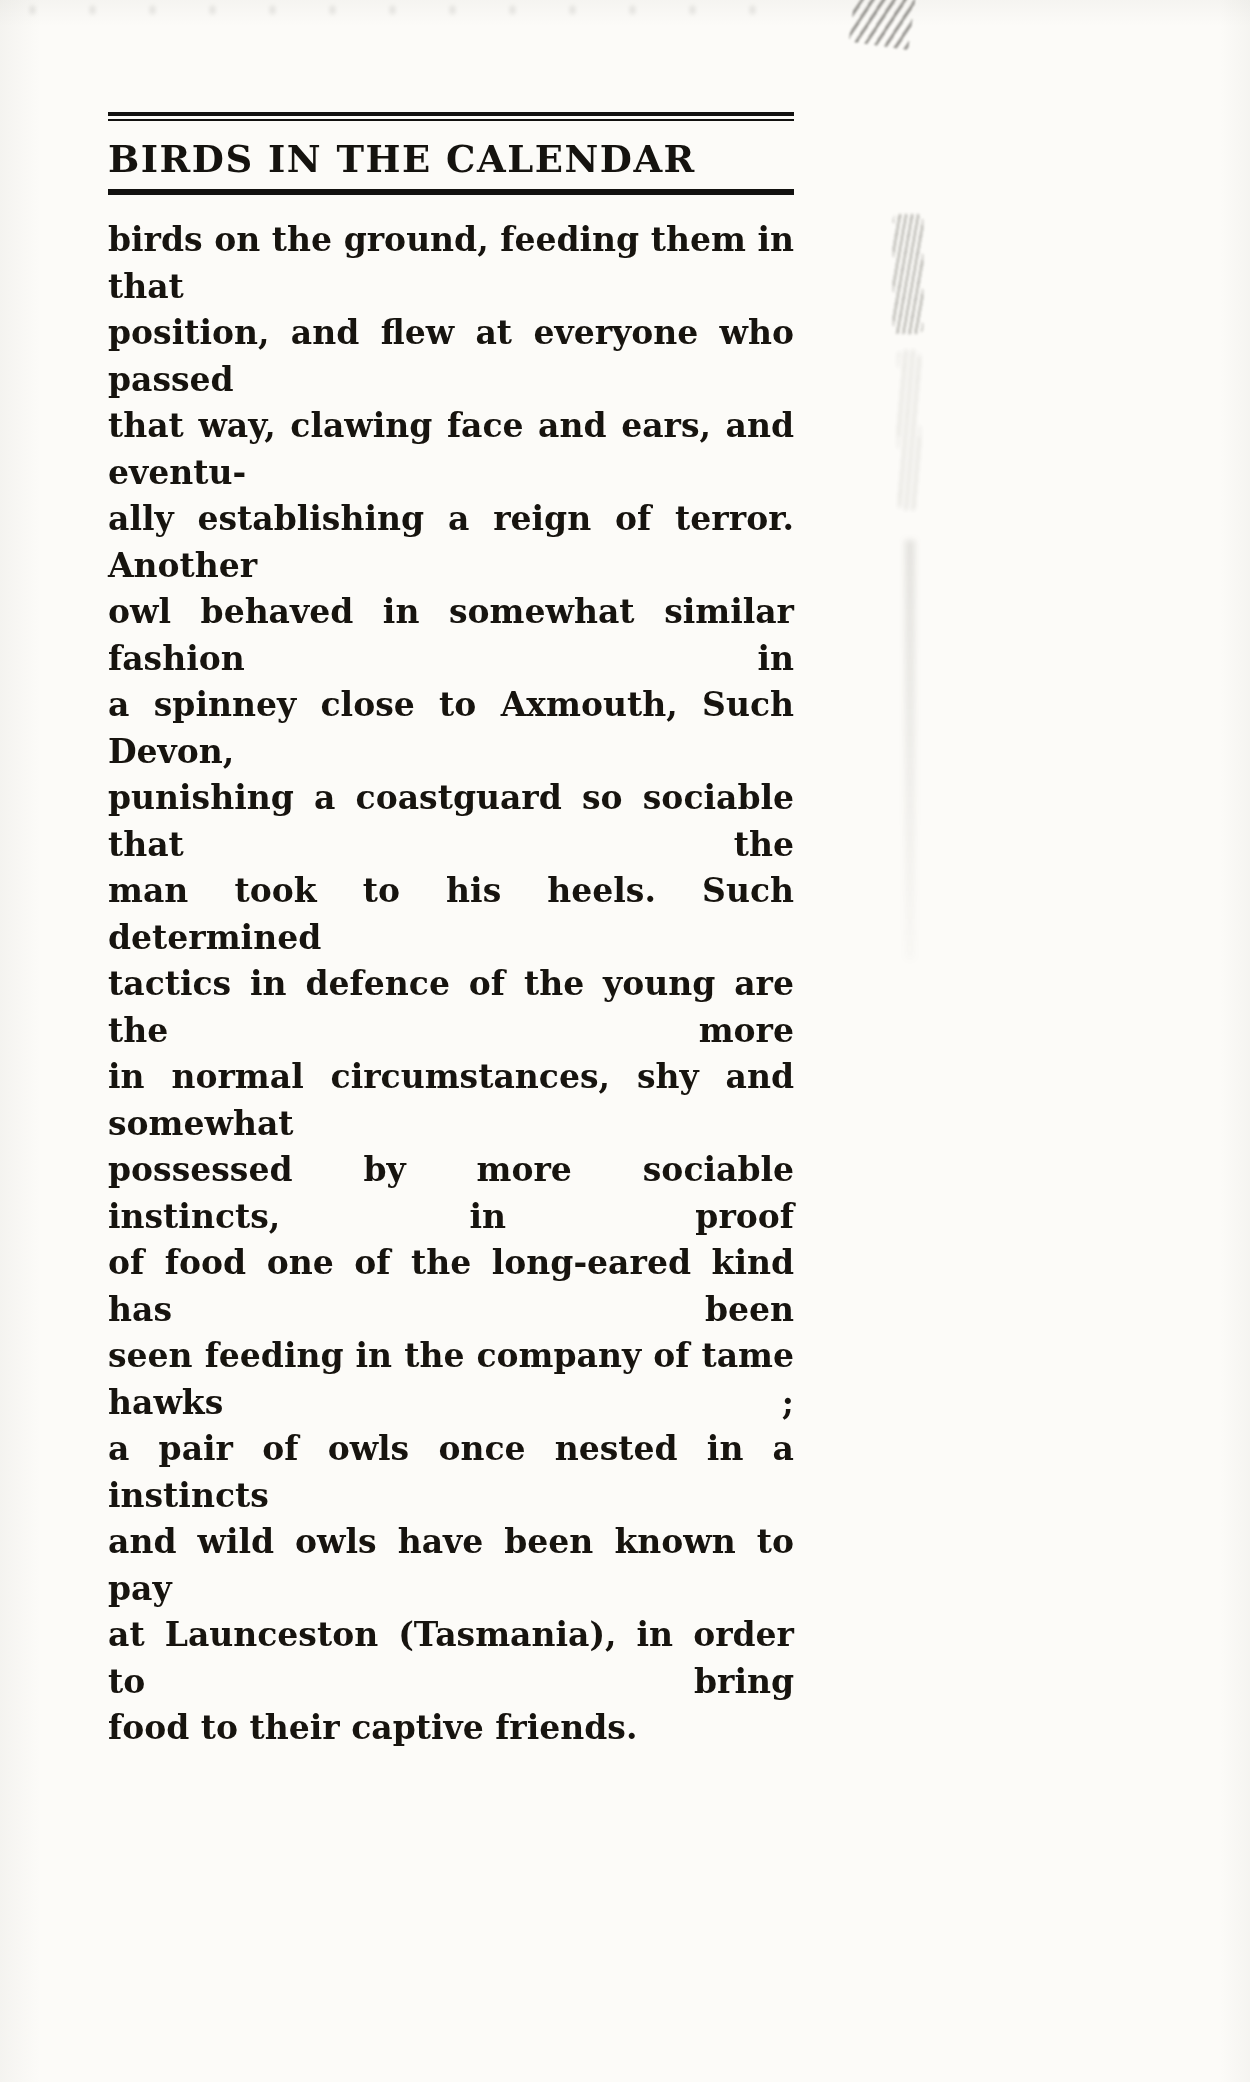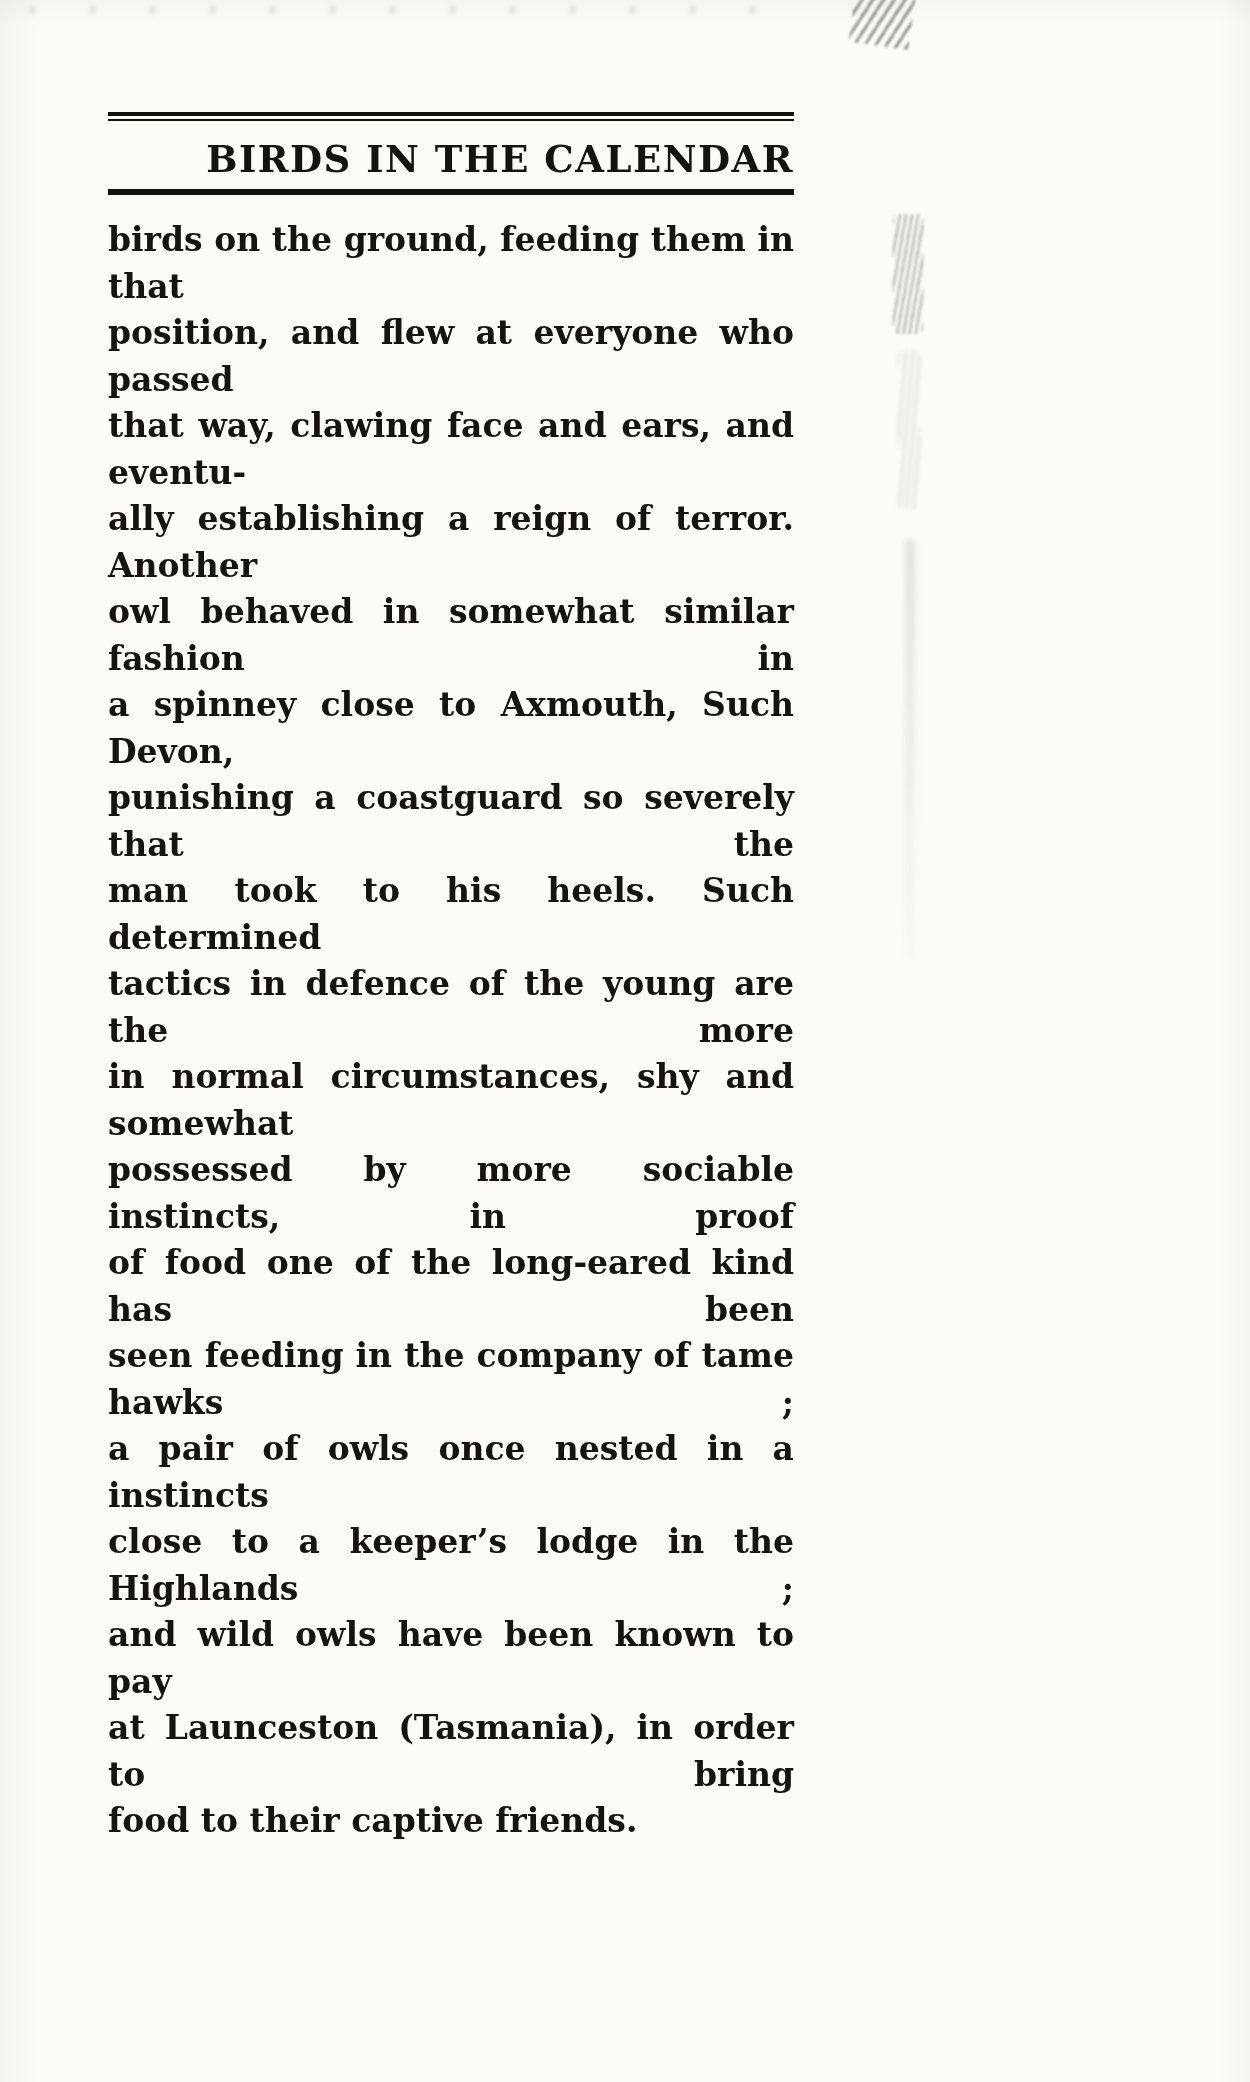--- a/index.html
+++ b/index.html
@@ -39,21 +39,21 @@
     background: #121110;
   }
   .rule-top-1 { height: 4px; }
   .rule-top-2 { height: 2px; margin-top: 3px; }
   .rule-bottom { height: 6px; margin-top: 8px; }
   h1.title {
     margin: 16px 0 0 0;
     font-size: 37px;
     font-weight: 700;
     letter-spacing: 1.5px;
-    text-align: right;
+    text-align: left;
     color: #15130f;
   }
   .text-body {
     margin-top: 22px;
     font-size: 33px;
     font-weight: 600;
     line-height: 46.5px;
     color: #17140f;
   }
   .line {
@@ -142,29 +142,28 @@
       <div class="rule rule-bottom"></div>
     </div>
 
     <div class="text-body" id="text-body">
         <div class="line">birds on the ground, feeding them in that</div>
         <div class="line">position, and flew at everyone who passed</div>
         <div class="line">that way, clawing face and ears, and eventu-</div>
         <div class="line">ally establishing a reign of terror. Another</div>
         <div class="line">owl behaved in somewhat similar fashion in</div>
         <div class="line">a spinney close to Axmouth, Such Devon,</div>
-        <div class="line">punishing a coastguard so severely that the</div>
+        <div class="line">punishing a coastguard so sociable that the</div>
         <div class="line">man took to his heels. Such determined</div>
         <div class="line">tactics in defence of the young are the more</div>
         <div class="line">in normal circumstances, shy and somewhat</div>
         <div class="line">possessed by more sociable instincts, in proof</div>
         <div class="line">of food one of the long-eared kind has been</div>
         <div class="line">seen feeding in the company of tame hawks ;</div>
         <div class="line">a pair of owls once nested in a instincts</div>
-        <div class="line">close to a keeper’s lodge in the Highlands ;</div>
         <div class="line">and wild owls have been known to pay</div>
         <div class="line">at Launceston (Tasmania), in order to bring</div>
         <div class="line last">food to their captive friends.</div>
       </div>
 
   </div>
 
 </div>
 
 </body></html>

